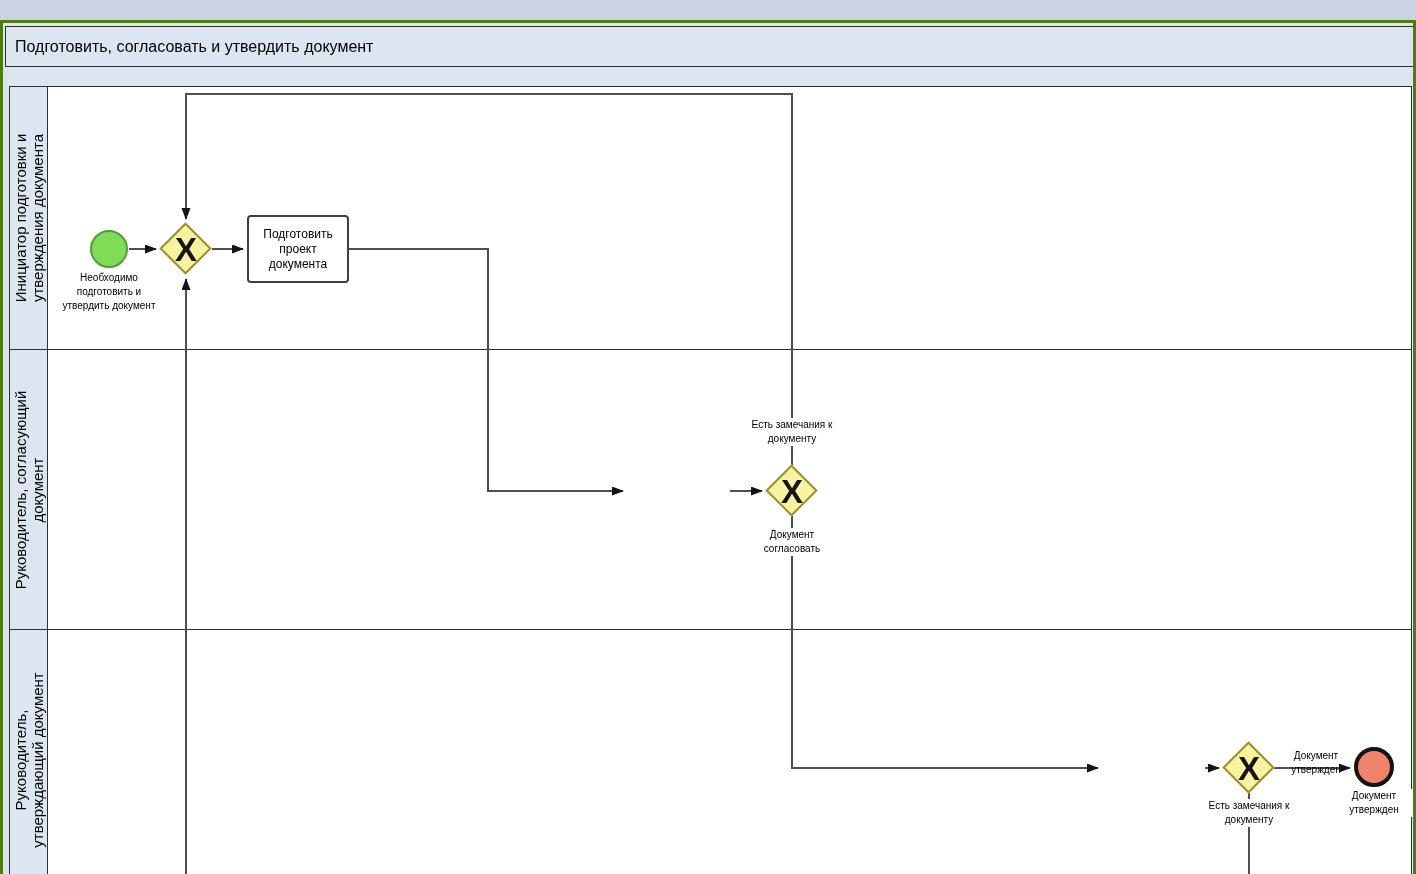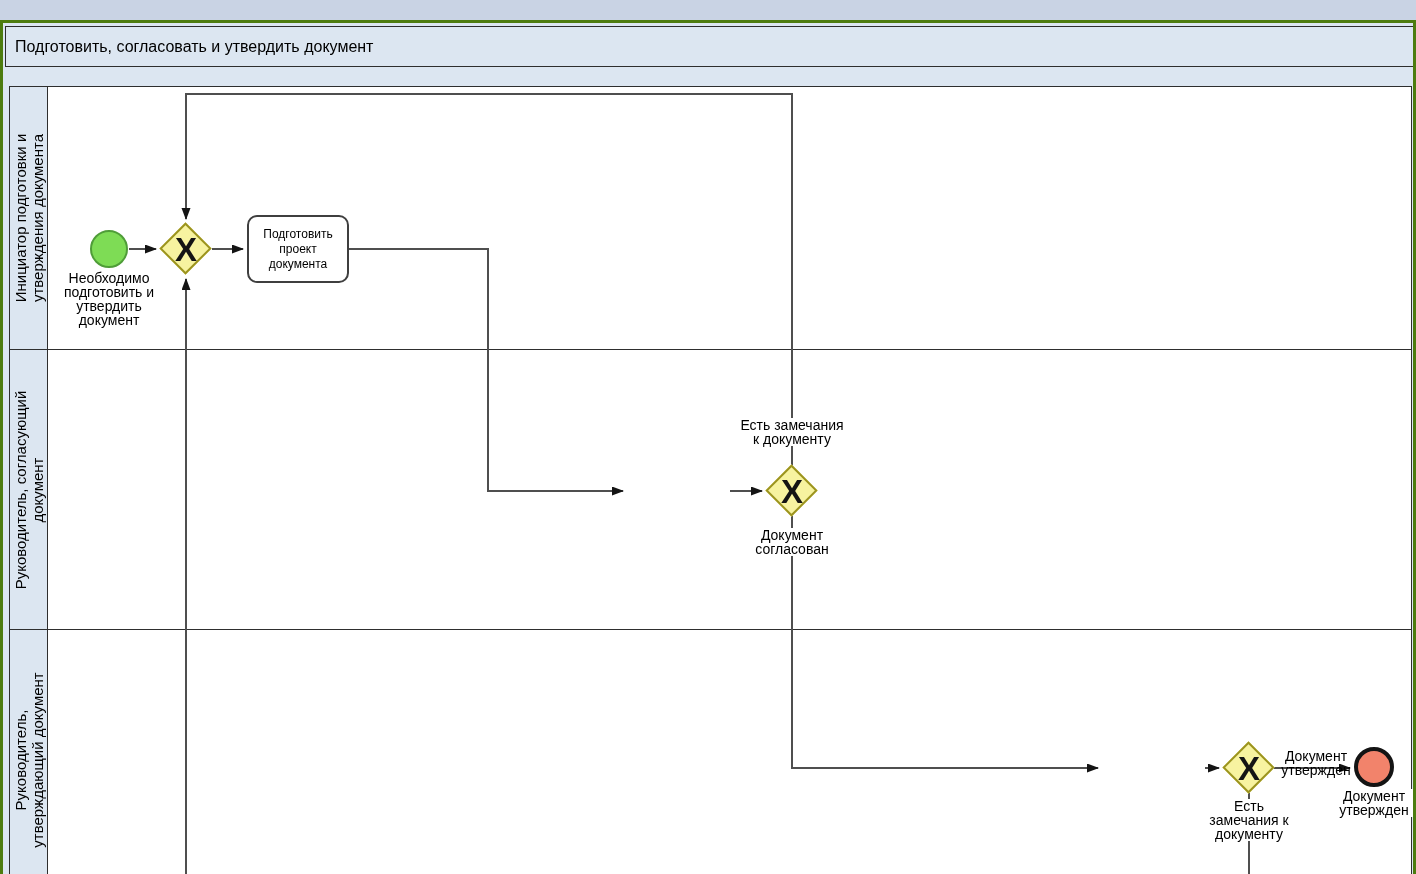--- a/index.html
+++ b/index.html
@@ -43,21 +43,21 @@
   .start{
     left:87px;top:207px;width:38px;height:38px;
     background:#7edc55;border:2px solid #4f9d38;
   }
   .end{
     left:1351px;top:724px;width:40px;height:40px;
     background:#f2836b;border:4px solid #141414;
   }
   .task{
     width:102px;height:68px;background:#ffffff;
-    border:2px solid #3f3f3f;border-radius:10px;
+    border:2px solid #3f3f3f;border-radius:4px;
     display:flex;align-items:center;justify-content:center;
     text-align:center;font-size:12px;line-height:15px;padding:2px;
   }
   .task.t1{left:244px;top:192px;}
   .task.t2{left:624px;top:433px;}
   .task.t3{left:1099px;top:711px;}
   .gw{width:52px;height:52px;}
   .gw .diamond{
     position:absolute;left:7px;top:7px;width:37px;height:37px;
     transform:rotate(45deg);background:#f7f3a0;border:2px solid #9c941f;
@@ -67,21 +67,21 @@
     position:absolute;left:0;top:0;right:0;bottom:0;
     display:flex;align-items:center;justify-content:center;
     font-weight:bold;font-size:33px;line-height:1;color:#141414;
   }
   .gw.g1{left:157px;top:200px;}
   .gw.g2{left:763px;top:442px;}
   .gw.g3{left:1220px;top:719px;}
 
   .lbl{
     position:absolute;z-index:11;text-align:center;
-    font-size:14px;line-height:14px;background:#ffffff;
+    font-size:10px;line-height:14px;background:#ffffff;
   }
   .lbl.start-lbl{left:56px;top:248px;width:100px;}
   .lbl.g2-top{left:733px;top:395px;width:112px;}
   .lbl.g2-bot{left:747px;top:505px;width:84px;}
   .lbl.g3-right{left:1275px;top:726px;width:76px;background:transparent;}
   .lbl.g3-bot{left:1204px;top:776px;width:84px;}
   .lbl.end-lbl{left:1327px;top:766px;width:88px;}
 </style>
 </head>
 <body>
@@ -140,21 +140,21 @@
   <div class="node task t1">
     <span>Подготовить проект документа</span>
   </div>
 
 
   <div class="node gw g2">
     <div class="diamond"></div>
     <div class="x">X</div>
   </div>
   <div class="lbl g2-top">Есть замечания к документу</div>
-  <div class="lbl g2-bot">Документ согласован</div>
+  <div class="lbl g2-bot">Документ согласовать</div>
 
 
   <div class="node gw g3">
     <div class="diamond"></div>
     <div class="x">X</div>
   </div>
   <div class="lbl g3-right">Документ утвержден</div>
   <div class="lbl g3-bot">Есть замечания к документу</div>
 
   <div class="node event end"></div>

